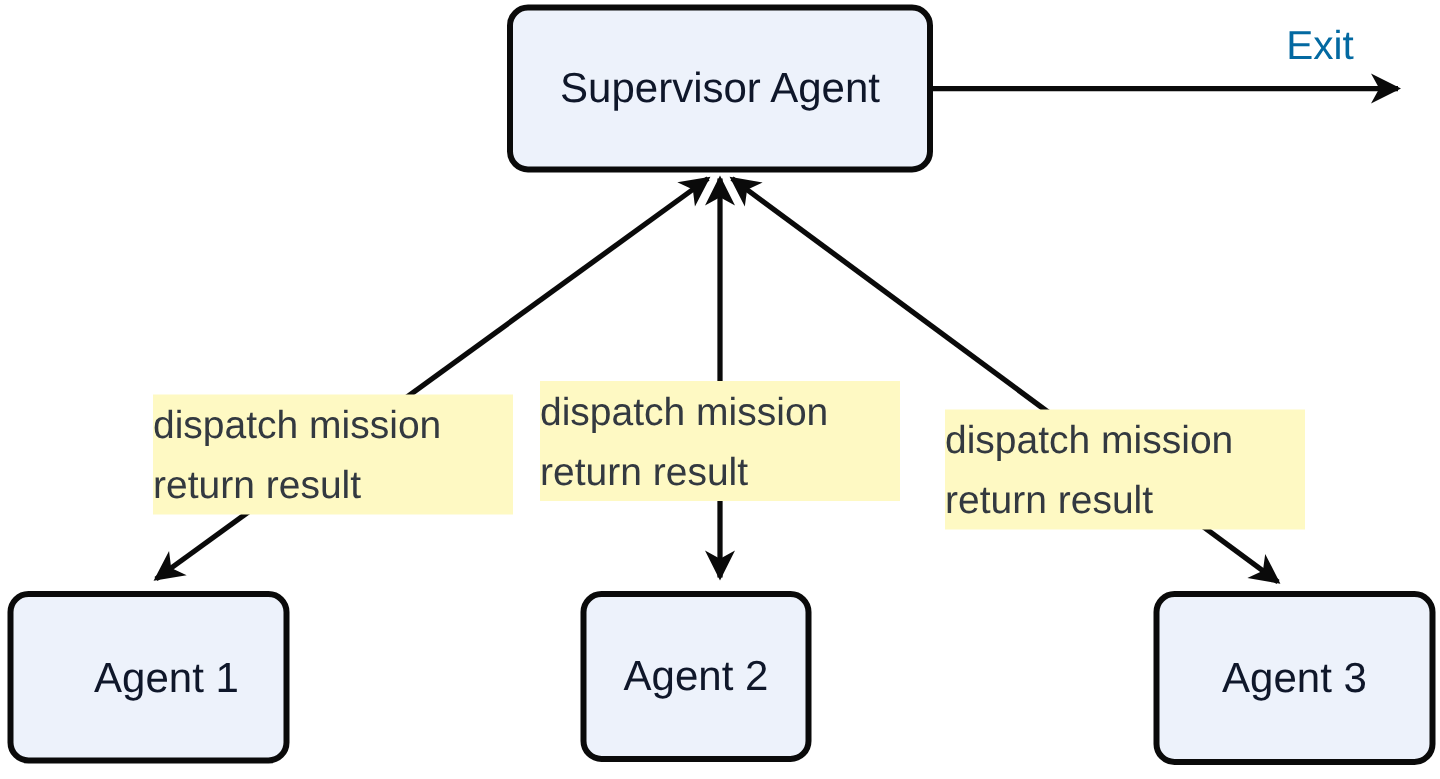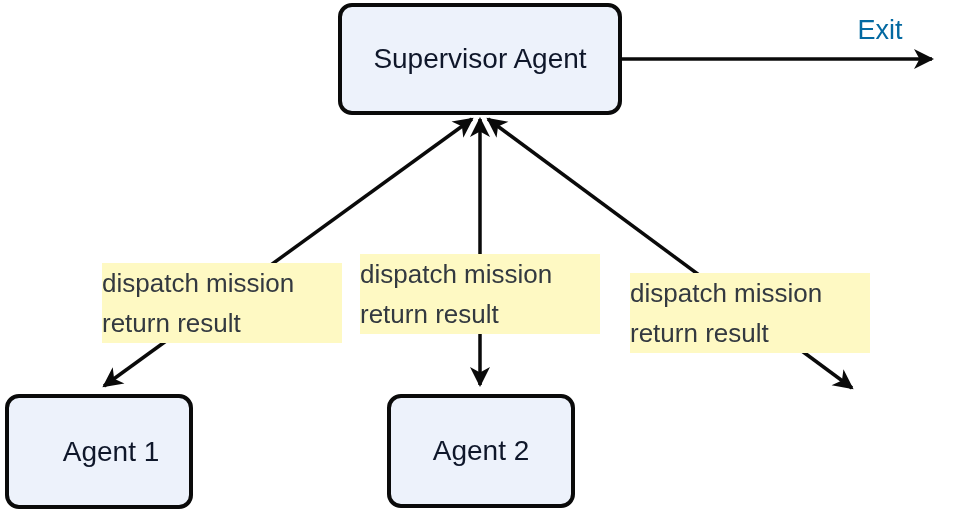--- a/index.html
+++ b/index.html
@@ -29,21 +29,21 @@
     border-radius: 14px;
     display: flex;
     align-items: center;
     justify-content: center;
     color: #0f172a;
     font-size: 28px;
     z-index: 1;
   }
   .node-supervisor { left: 338px; top: 3px;   width: 284px; height: 112px; }
   .node-agent1     { left: 5px;   top: 394px; width: 188px; height: 115px; padding-left: 24px; }
-  .node-agent2     { left: 387px; top: 394px; width: 188px; height: 114px; }
+  .node-agent2     { left: 387px; top: 394px; width: 154px; height: 114px; }
   .node-agent3     { left: 769px; top: 394px; width: 188px; height: 116px; }
   .edge-label {
     position: absolute;
     width: 240px;
     background: #fef9c3;
     color: #333940;
     font-size: 26px;
     line-height: 40px;
     z-index: 3;
   }
@@ -80,20 +80,23 @@
 
   <div class="node node-supervisor">
     <span>Supervisor Agent</span>
   </div>
   <div class="node node-agent1">
     <span>Agent 1</span>
   </div>
   <div class="node node-agent2">
     <span>Agent 2</span>
   </div>
+  <div class="node node-agent3">
+    <span>Agent 3</span>
+  </div>
 
   <div class="edge-label edge-label-1">
     <div>dispatch mission</div>
     <div>return result</div>
   </div>
   <div class="edge-label edge-label-2">
     <div>dispatch mission</div>
     <div>return result</div>
   </div>
   <div class="edge-label edge-label-3">

